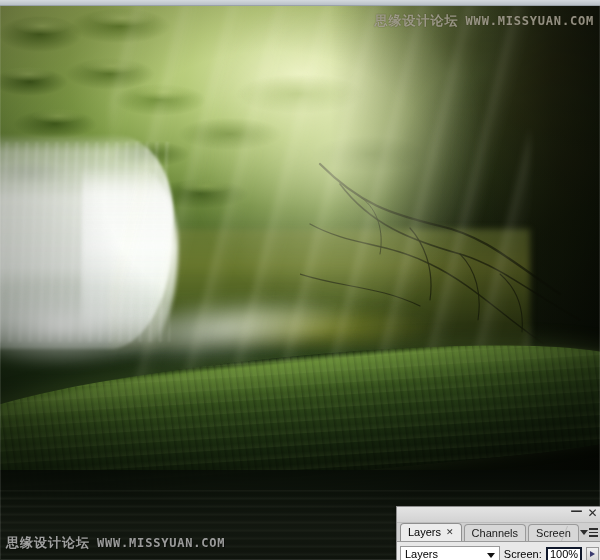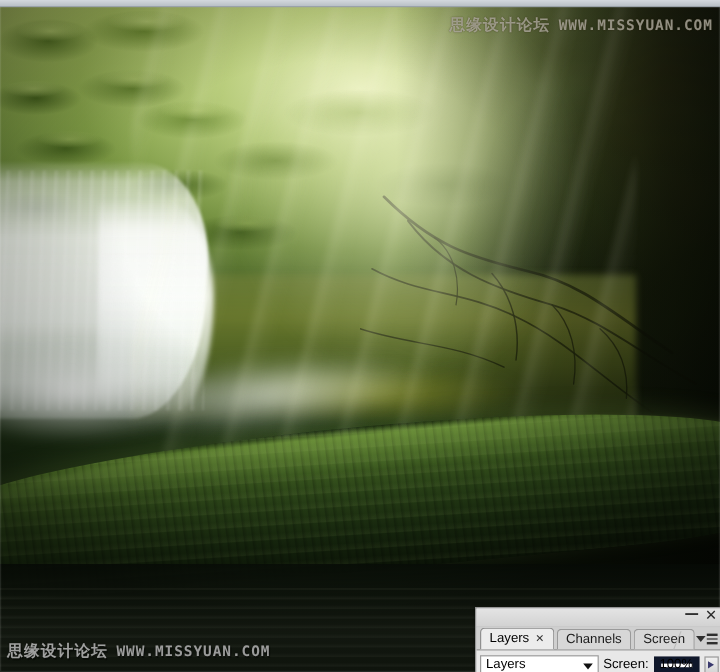--- a/index.html
+++ b/index.html
@@ -433,21 +433,21 @@
     border-top:5px solid #111;
   }
   .opacity-label{
     font-size:11px;
     color:#000;
     white-space:nowrap;
   }
   .opacity-box{
     width:38px;height:15px;
     background:#ffffff;
-    border:6px solid #0f172a;
+    border:2px solid #0f172a;
     display:flex;
     align-items:center;
     justify-content:center;
     font-size:11px;
     color:#000;
     box-sizing:border-box;
     cursor:text;
   }
   .opacity-stepper{
     width:13px;height:15px;

